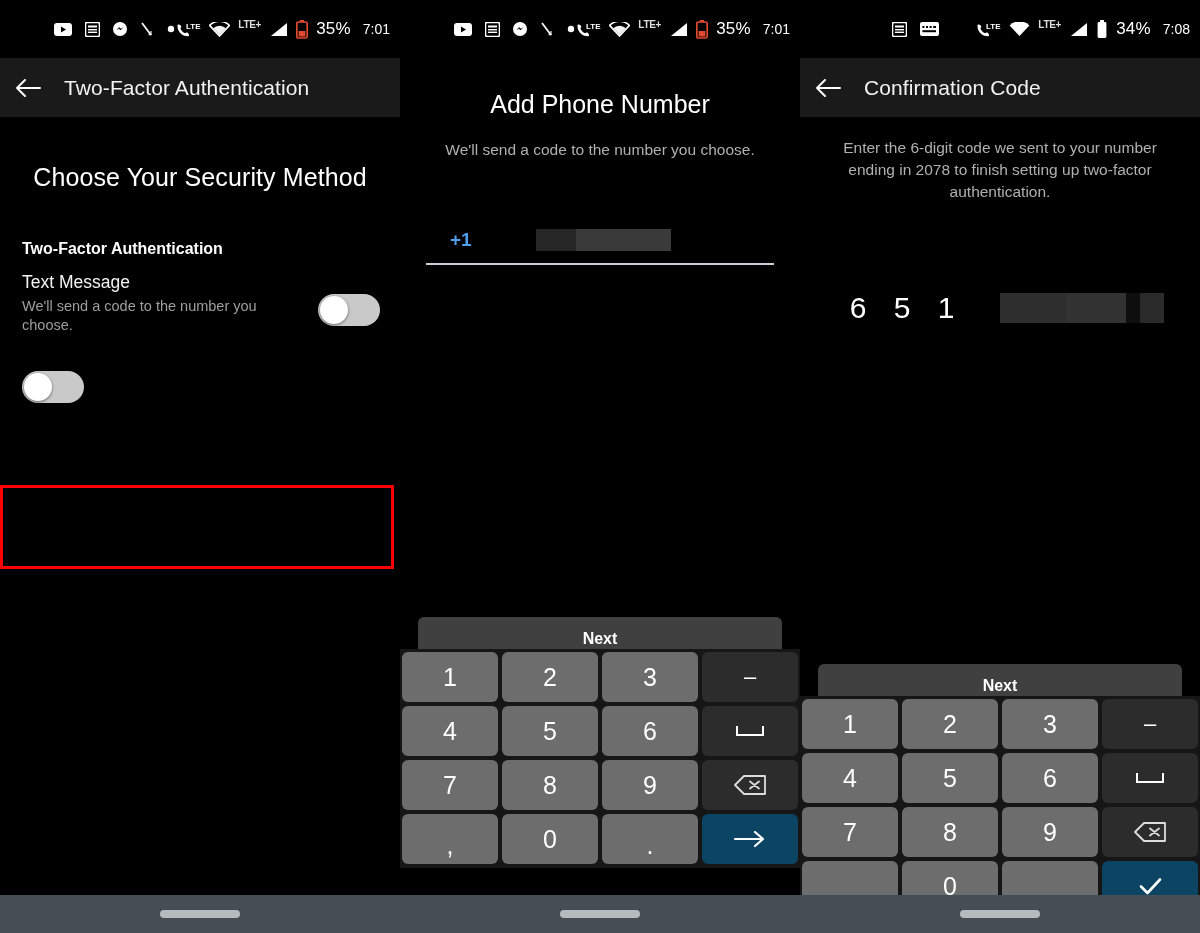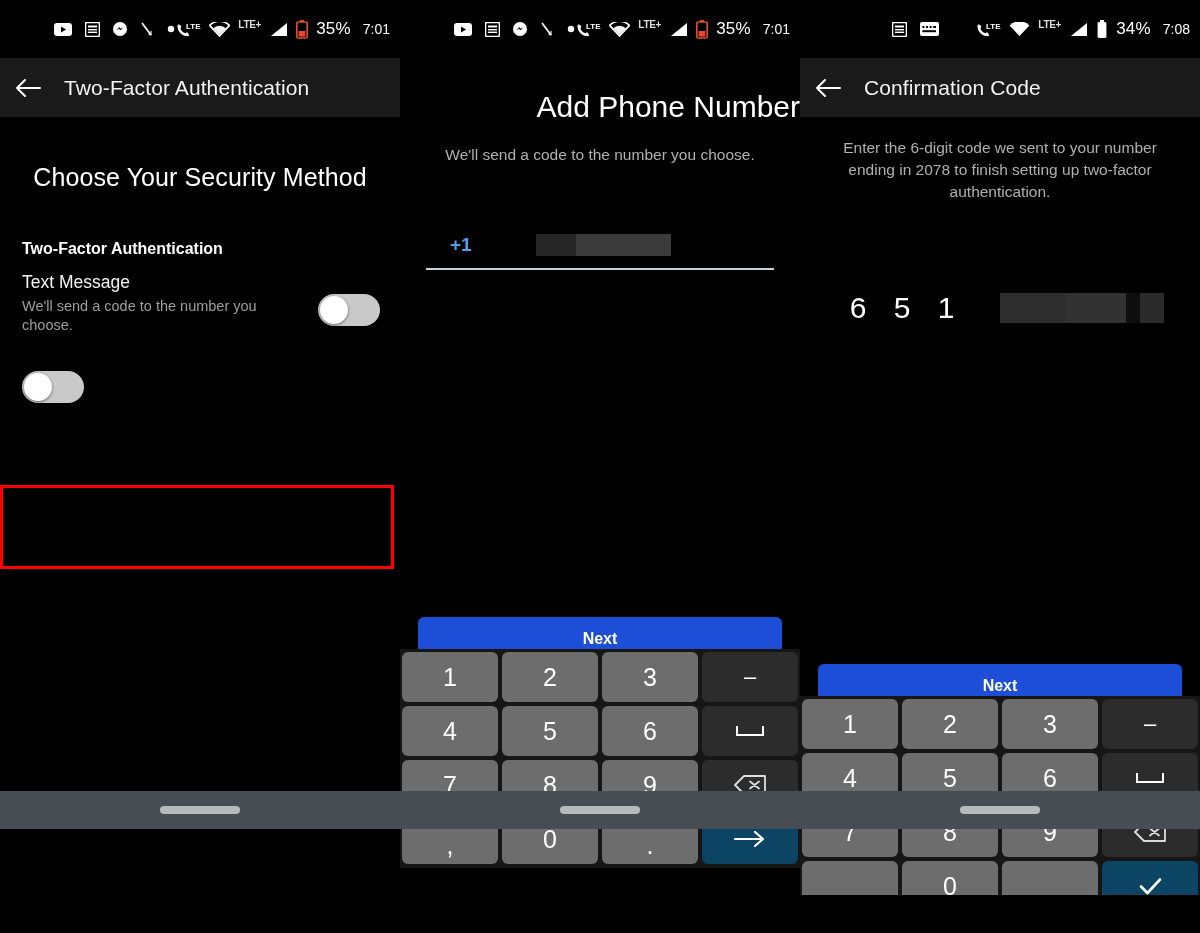--- a/index.html
+++ b/index.html
@@ -4,21 +4,21 @@
 <style>
   * { box-sizing: border-box; margin: 0; padding: 0; }
   html, body {
     width: 1200px; height: 933px;
     background: #000;
     font-family: "Liberation Sans", sans-serif;
     overflow: hidden;
   }
   .screen {
     position: relative;
-    width: 1200px; height: 829px;
+    width: 1200px; height: 933px;
     background: #000;
   }
 
   
   .panel {
     position: absolute;
     top: 0;
     width: 400px;
     height: 895px;
     background: #000;
@@ -124,21 +124,21 @@
   .highlight-box {
     position: absolute;
     left: 0px; top: 322px;
     width: 394px; height: 84px;
     border: 3px solid #ff0000;
     pointer-events: none;
   }
 
   
   .p-heading {
-    color: #fff; font-size: 30px; text-align: right; margin-top: 32px;
+    color: #fff; font-size: 25px; text-align: center; margin-top: 32px;
   }
   .p-sub {
     color: #b0b0b0; font-size: 15.5px; line-height: 22px; text-align: center;
     margin: 20px 20px 0 20px;
   }
   .phone-field {
     display: flex; align-items: flex-end;
     margin: 62px 26px 0 26px;
     border-bottom: 2px solid #c7d0da;
     padding-bottom: 12px;
@@ -166,21 +166,21 @@
   .code-redact.c { width: 14px; background:#0e0e0e; }
   .code-redact.d { width: 24px; background:#2a2a2a; }
 
   
   .cta-wrap { position: absolute; left: 0; right: 0; top: 527px; }
   .next-btn {
     display: block;
     margin: 0 18px;
     height: 44px;
     border-radius: 6px;
-    background: #1d4ed8;
+    background: #404040;
     color: #fff;
     font-size: 16px;
     font-weight: bold;
     border: none;
     width: calc(100% - 36px);
     cursor: pointer;
     font-family: "Liberation Sans", sans-serif;
   }
   .cta-links {
     text-align: center; margin-top: 16px; font-size: 14.5px; color: #4d9fec;

